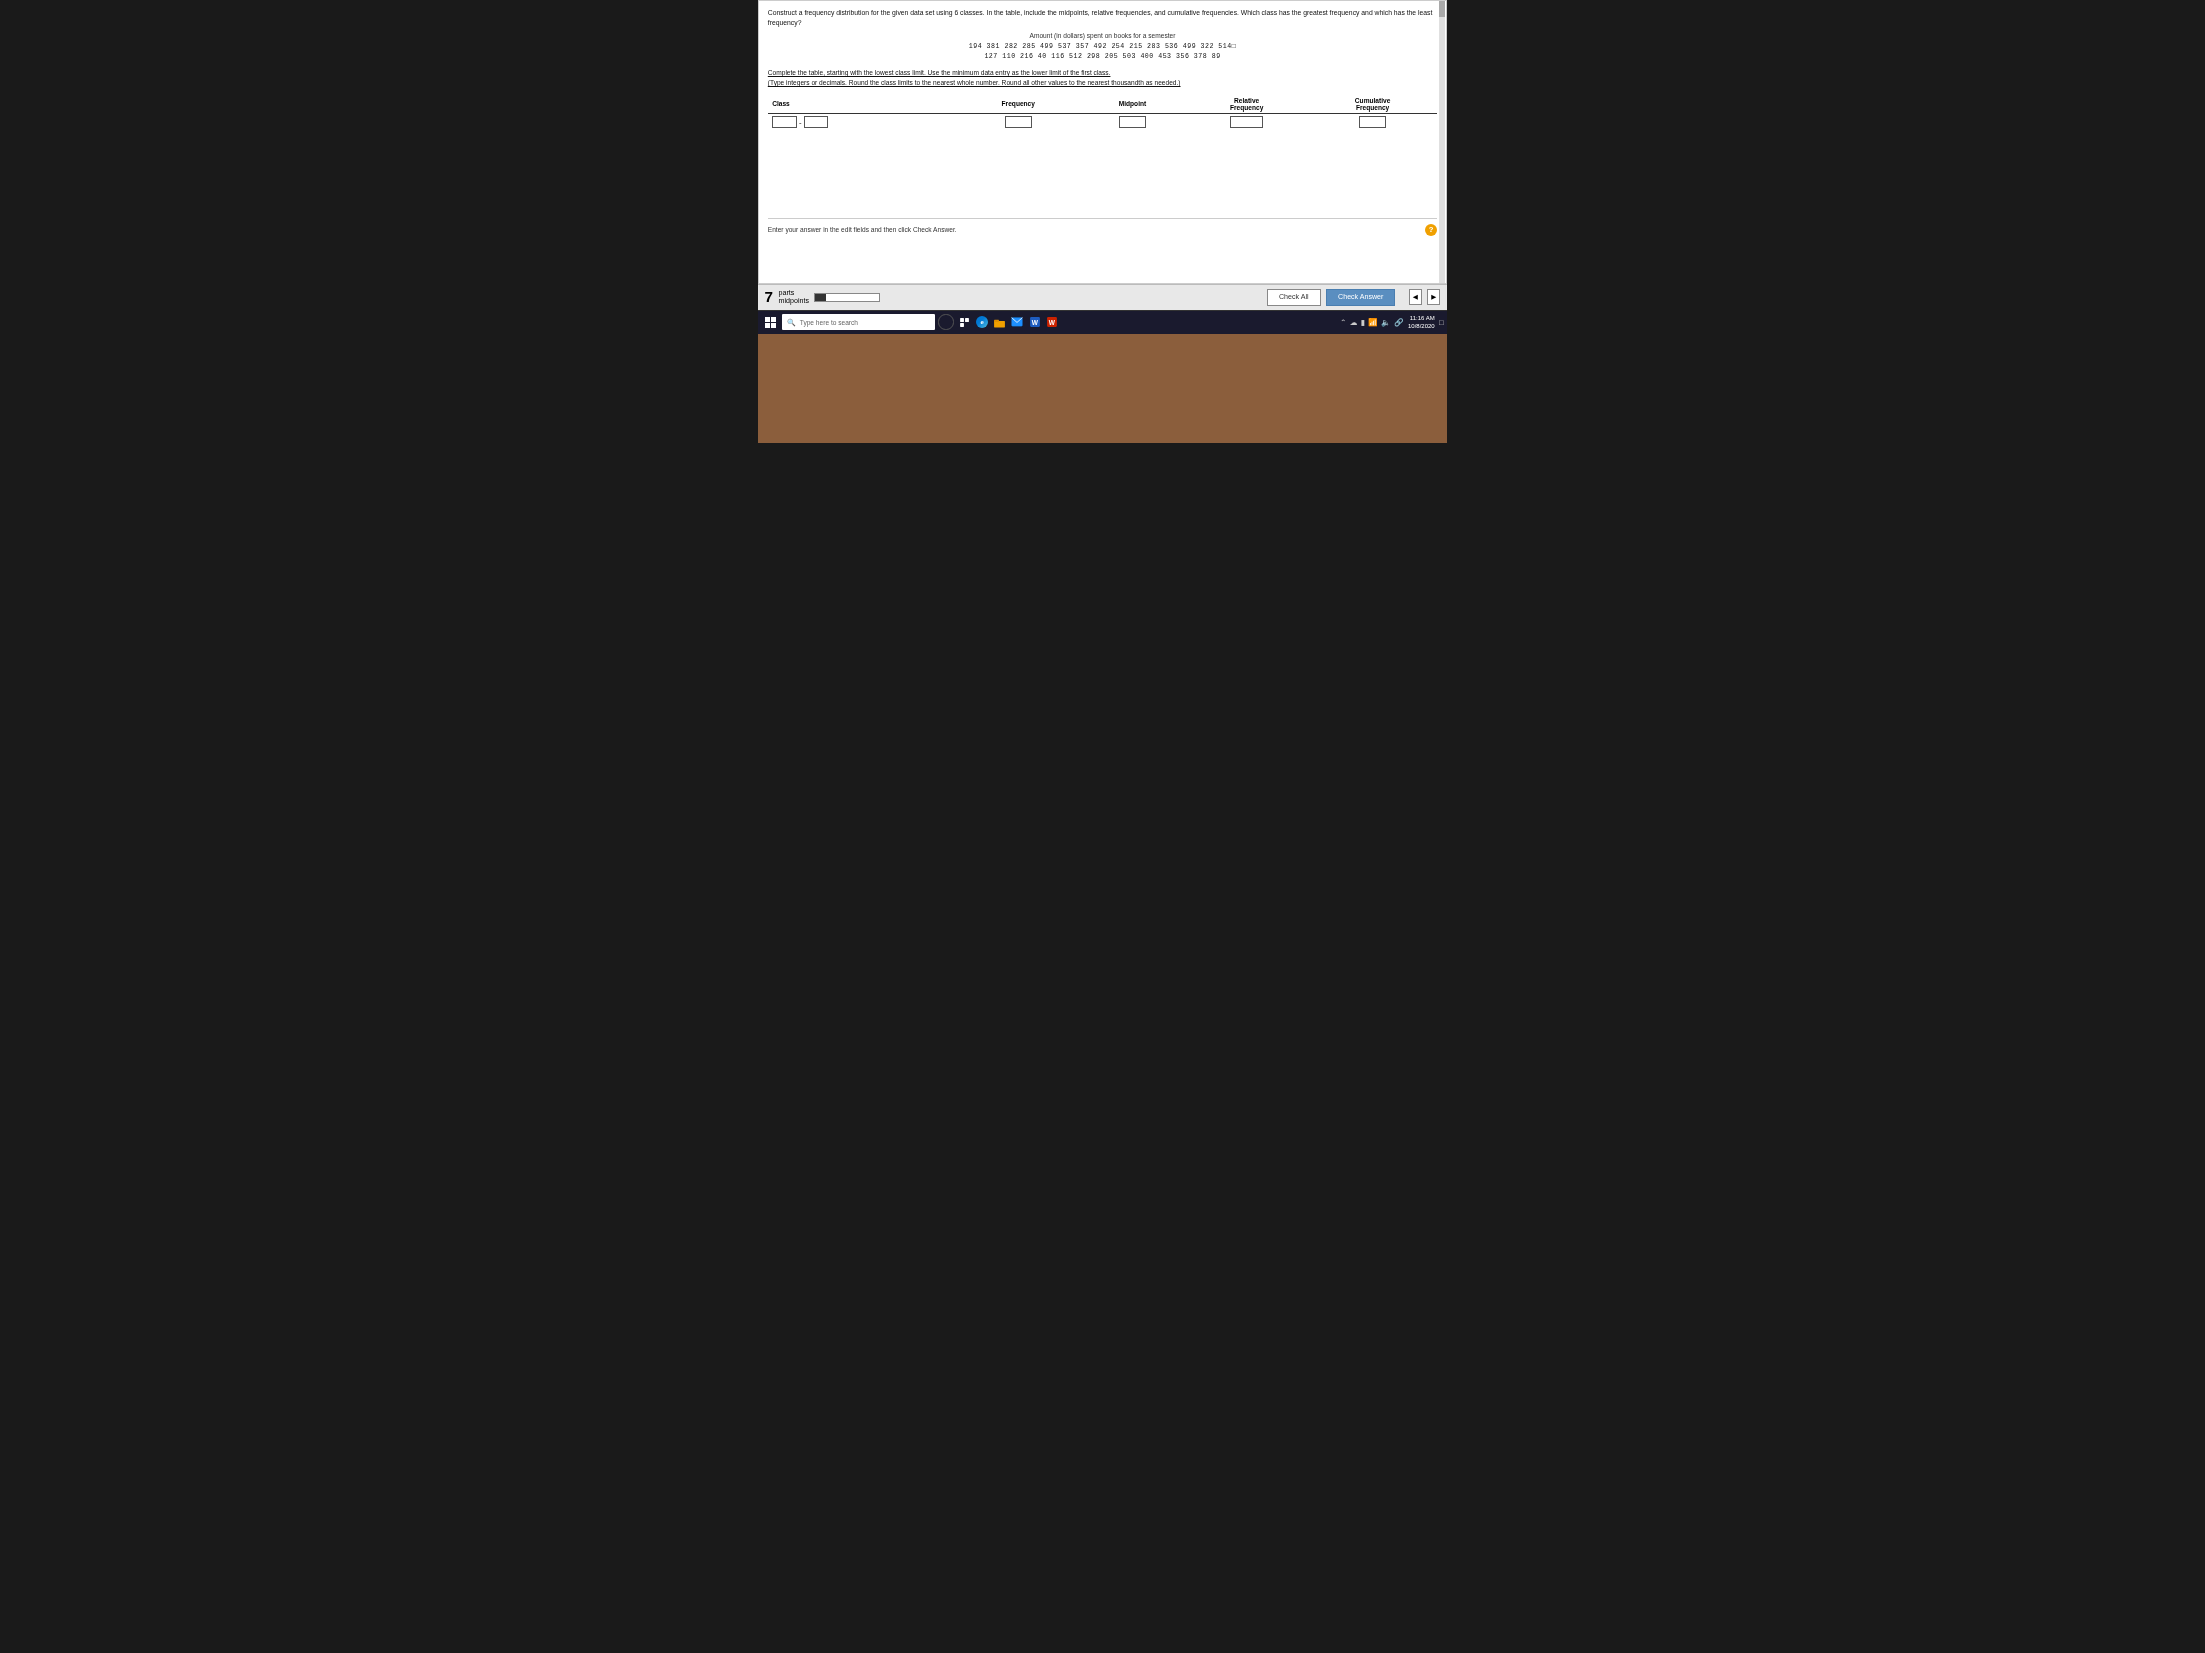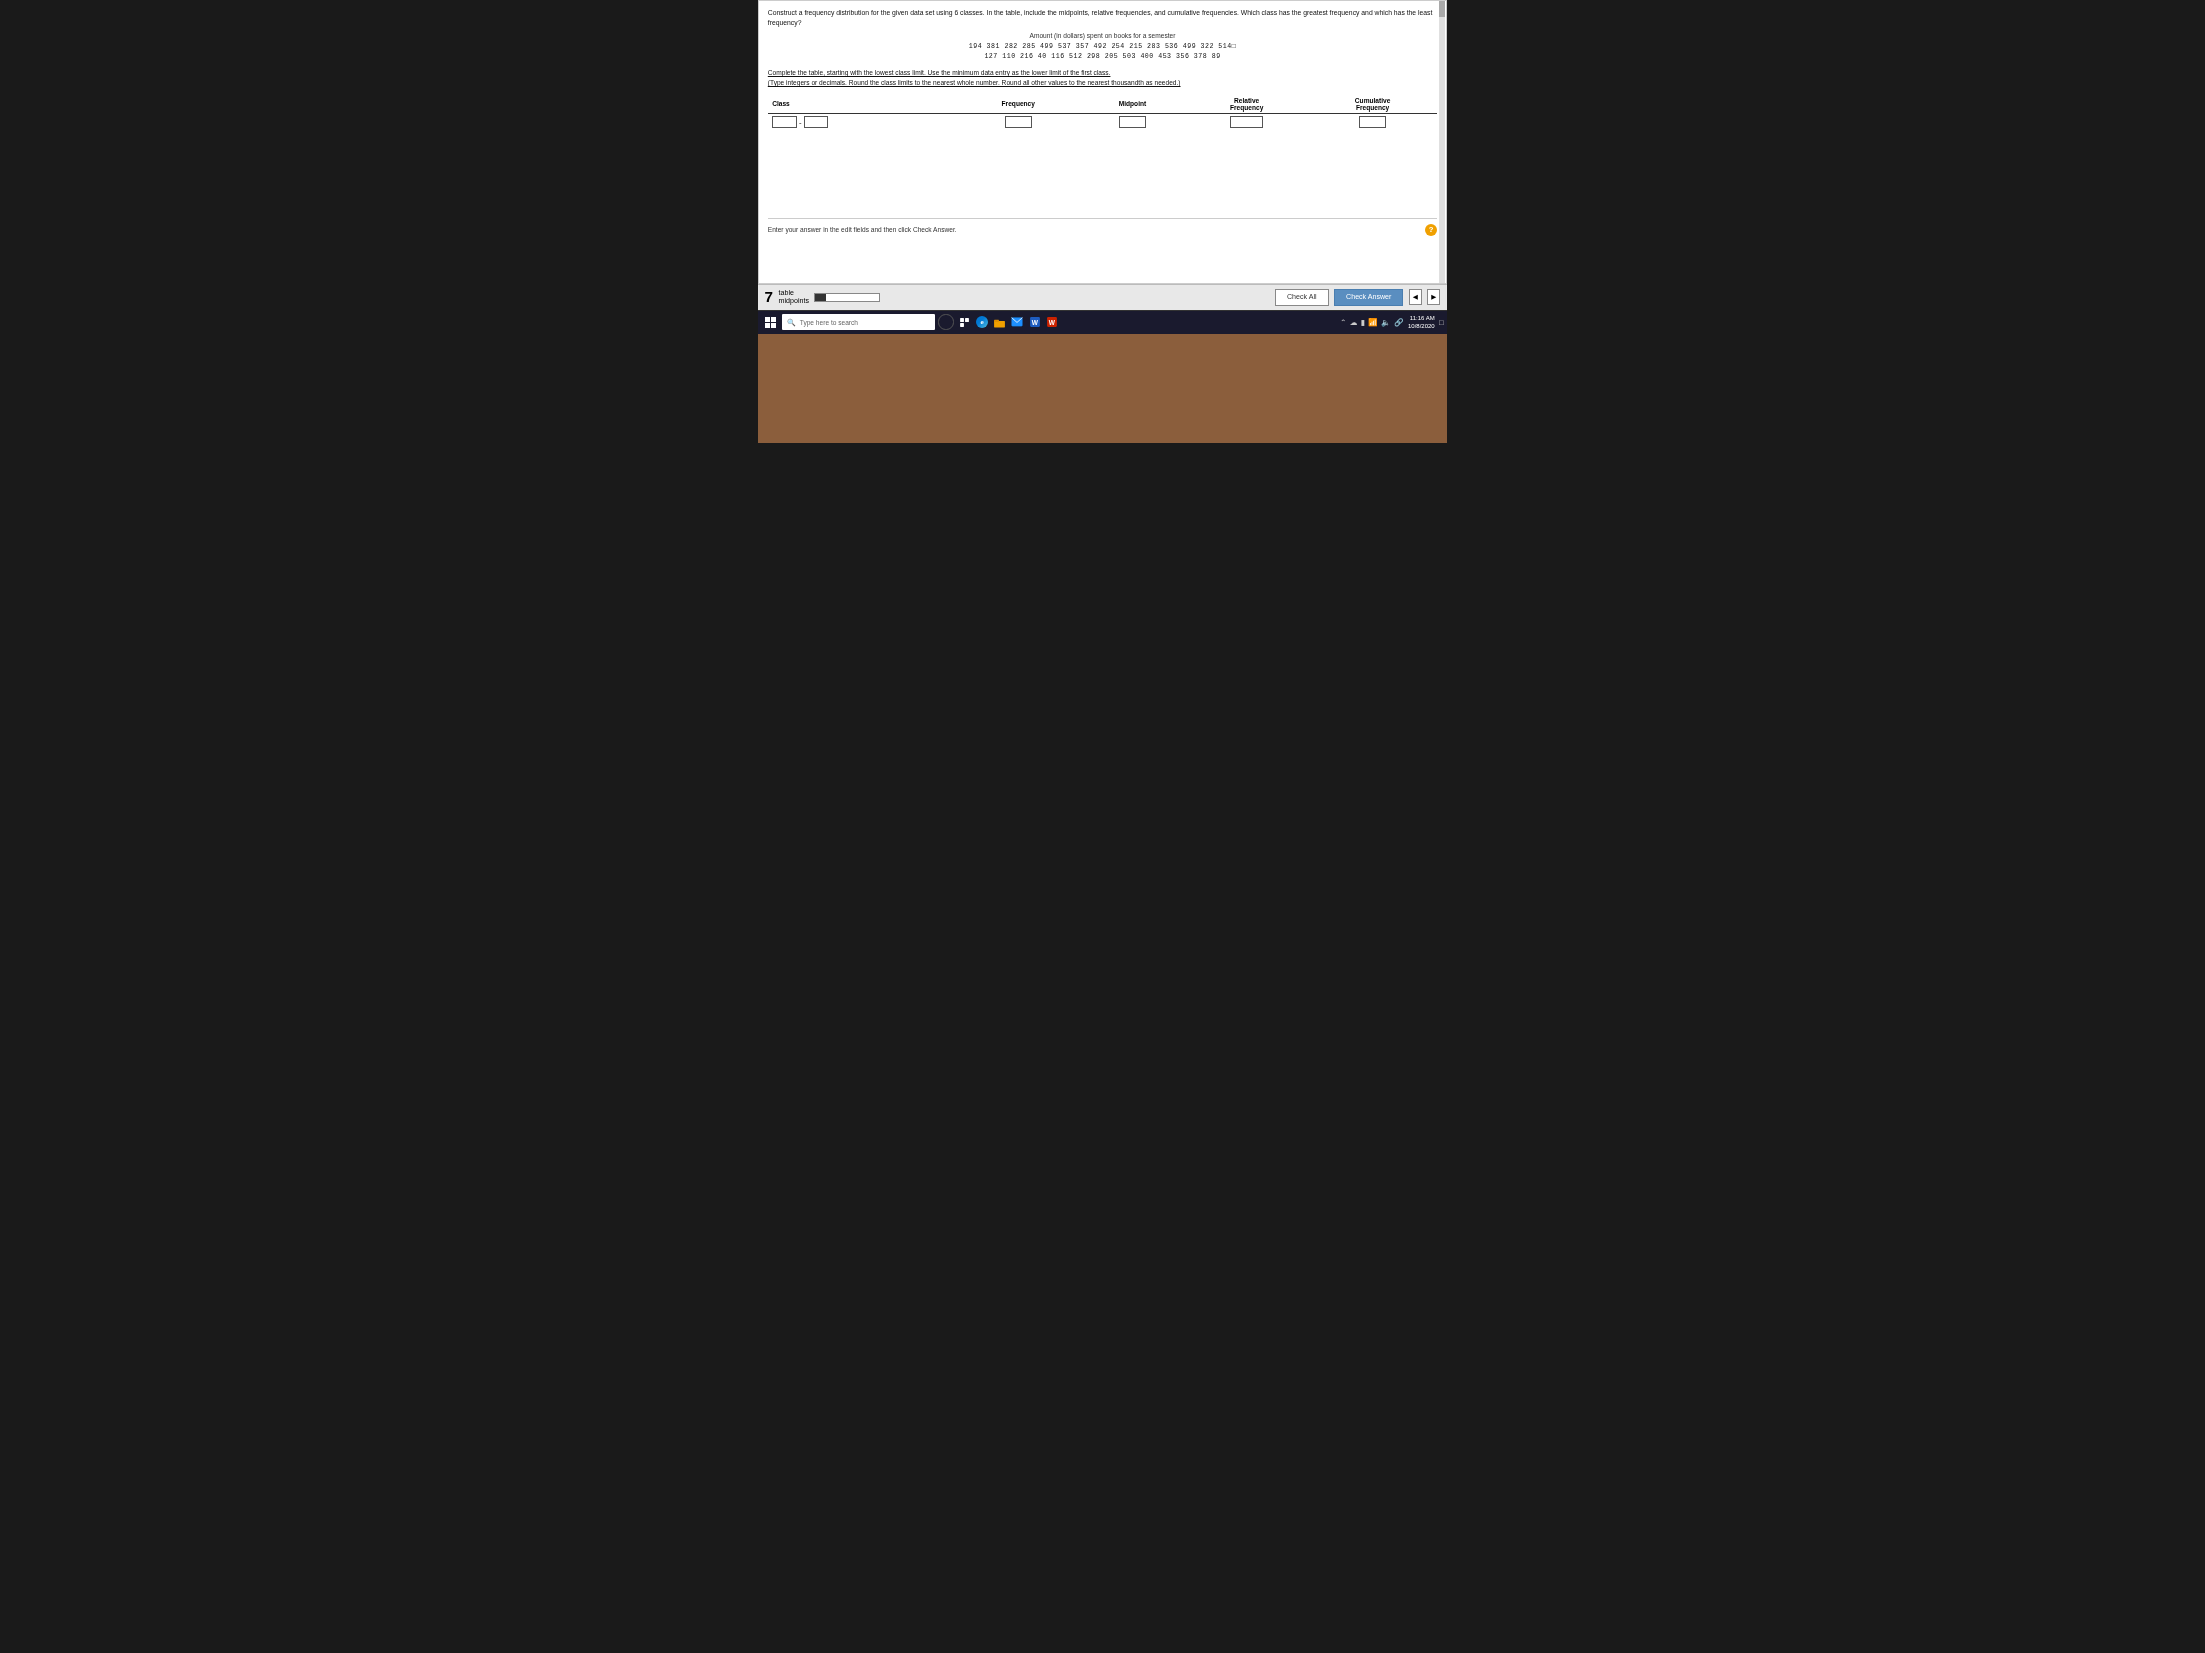--- a/index.html
+++ b/index.html
@@ -173,21 +173,21 @@
       color: #333;
     }
 
     .check-answer-btn {
       padding: 3.3px 11px;
       background: #5a8ec0;
       border: 0.5px solid #4a7eb0;
       font-size: 7.1px;
       cursor: pointer;
       color: #fff;
-      margin-right: 0;
+      margin-right: 8px;
     }
 
     .nav-btn {
       width: 13px;
       height: 16.4px;
       background: #fff;
       border: 0.5px solid #888;
       cursor: pointer;
       display: flex;
       align-items: center;
@@ -422,21 +422,21 @@
 
     <div class="question-footer">
       <span class="footer-text">Enter your answer in the edit fields and then click Check Answer.</span>
       <button class="help-btn">?</button>
     </div>
   </div>
 
   <div class="parts-bar">
     <div class="parts-number">7</div>
     <div>
-      <div>table</div>
+      <div>parts</div>
       <div>midpoints</div>
     </div>
     <div class="progress-bar-outer">
       <div class="progress-bar-inner"></div>
     </div>
 
     <button class="clear-all-btn">Check All</button>
 
     <button class="check-answer-btn">Check Answer</button>
 

